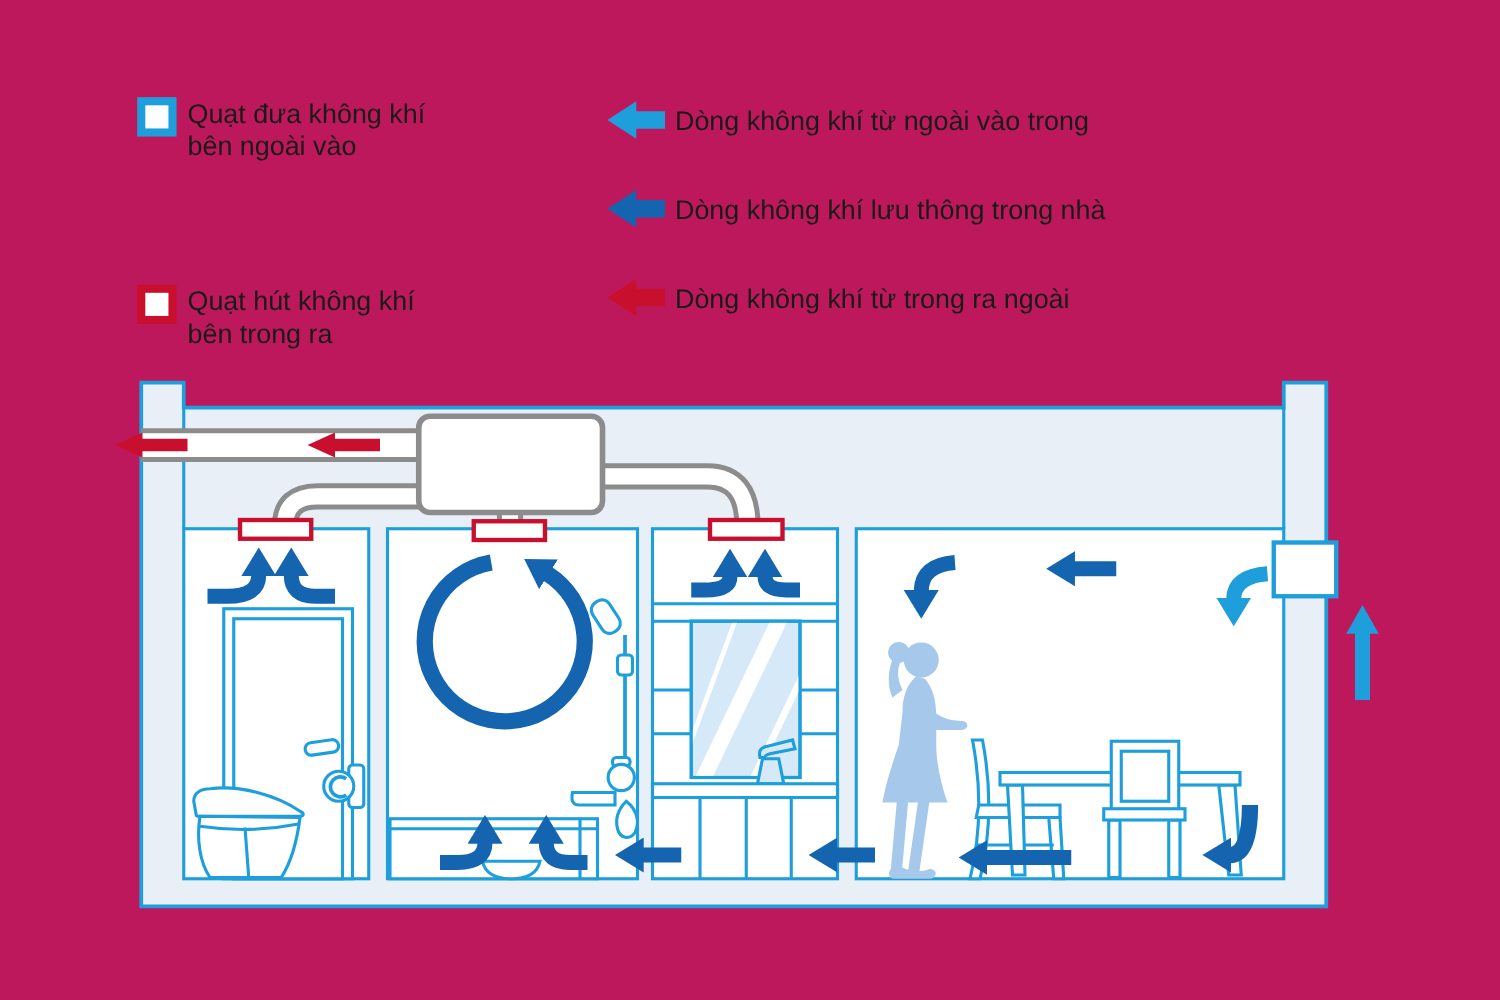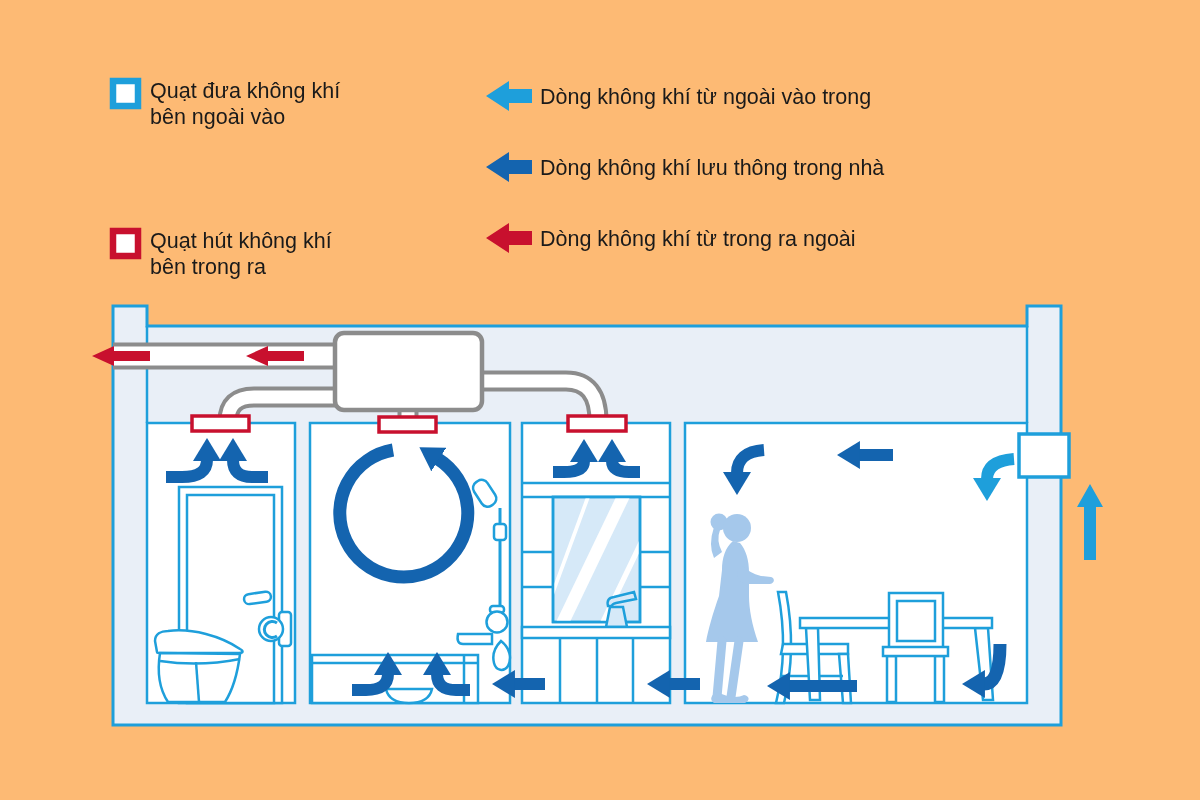--- a/index.html
+++ b/index.html
@@ -6,21 +6,21 @@
     --light-blue:#1E9FDB;
     --dark-blue:#1464AF;
     --red:#C8102E;
     --building-fill:#E9EFF7;
     --figure-blue:#A5C8EB;
     --mirror-fill:#D6E9F8;
     --duct-gray:#8C8C8C;
     --text:#1A1A1A;
   }
   html,body{margin:0;padding:0;background:#fff;}
-  .stage{position:relative;width:1200px;height:800px;background:#fdba74;overflow:hidden;
+  .stage{position:relative;width:1200px;height:800px;background:#be185d;overflow:hidden;
          font-family:"Liberation Sans",sans-serif;}
   svg{display:block;}
   text.lg{font-family:"Liberation Sans",sans-serif;font-size:21.5px;fill:var(--text);}
   .lb-shape{stroke:var(--light-blue);fill:#fff;}
   .lb-line{stroke:var(--light-blue);fill:none;}
   .mirror{fill:var(--mirror-fill);stroke:var(--light-blue);}
   .fig{fill:var(--figure-blue);stroke:none;}
   .dk{stroke:var(--dark-blue);fill:none;}
   .lt{stroke:var(--light-blue);fill:none;}
   .dk-fill{fill:var(--dark-blue);}

